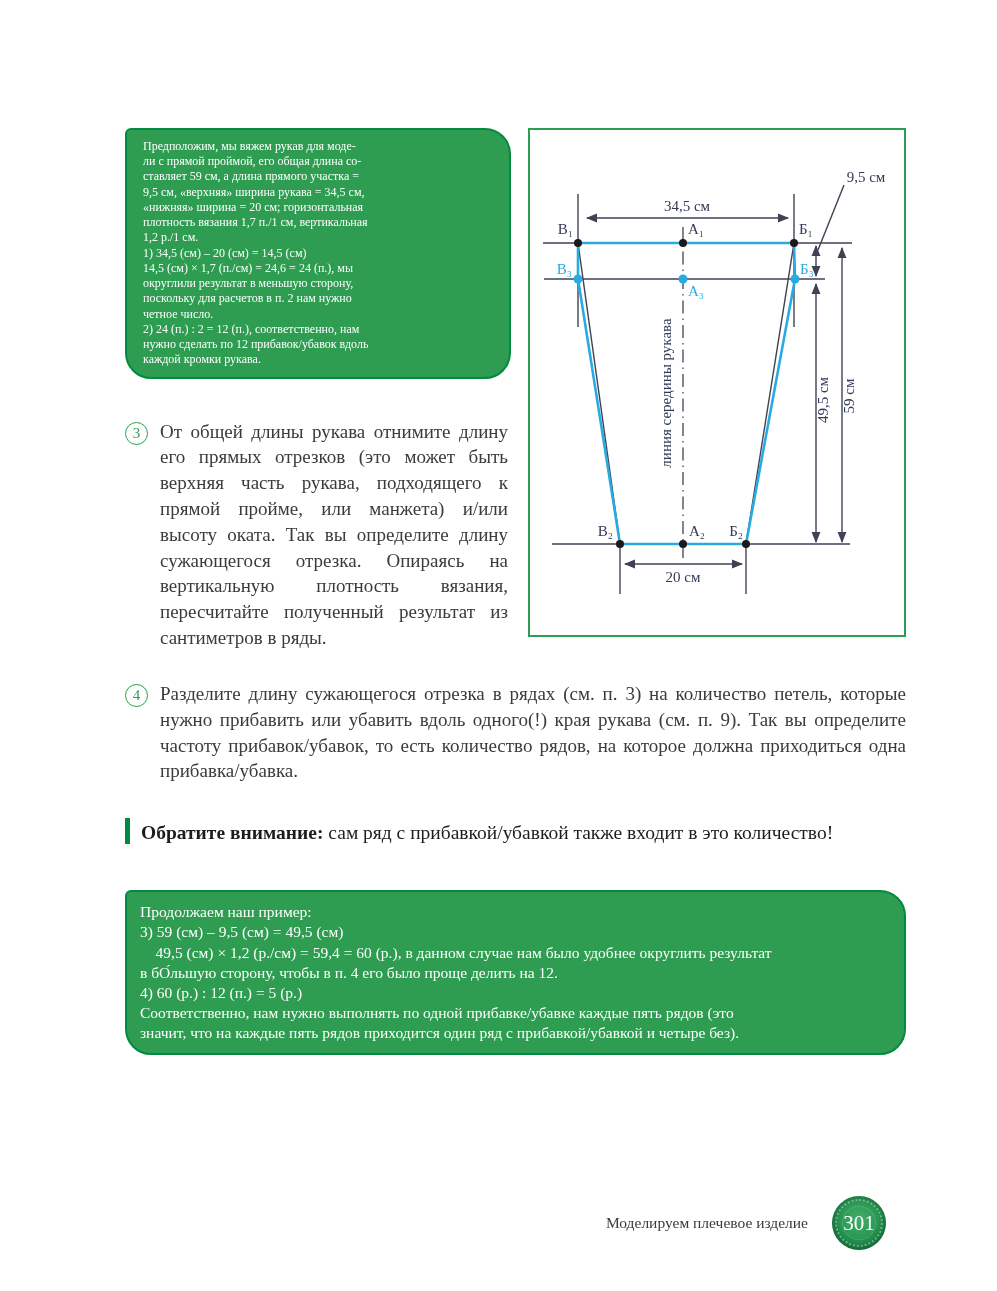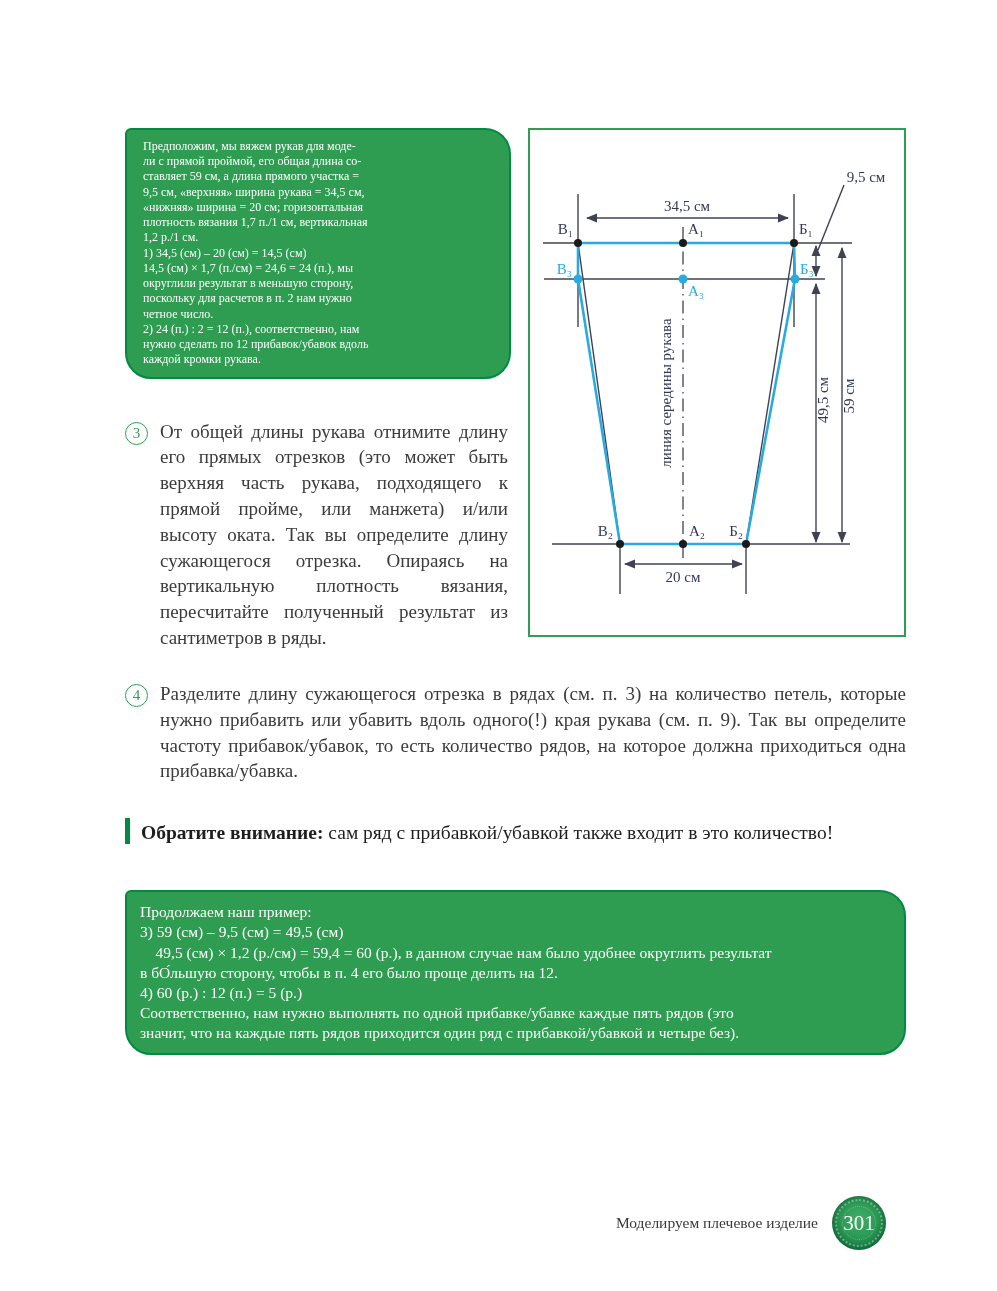--- a/index.html
+++ b/index.html
@@ -40,21 +40,21 @@
   }
 
   
   .note { margin-top:34px; display:flex; align-items:flex-end; gap:11px;
           font-size:19.5px; color:#1d1d1d; }
   .note-bar { width:5px; height:26px; background:#008a42; flex:0 0 auto; }
   .note-bold { font-weight:bold; }
 
   
   .footer { position:absolute; top:1196px; right:111px;
-            display:flex; align-items:center; gap:14px; }
+            display:flex; align-items:center; gap:24px; }
   .footer-title { font-size:15.5px; color:#3a3a3a; }
   .badge {
     position:relative; width:54px; height:54px; border-radius:50%;
     background:radial-gradient(circle at 50% 42%, #41ad67 0%, #2b9a55 45%, #177e43 72%, #0e6f38 100%);
     box-shadow:inset 0 0 10px rgba(0,0,0,.3);
     display:flex; align-items:center; justify-content:center;
     color:#fff; font-size:21px;
   }
   .badge::before {
     content:""; position:absolute; inset:3px; border-radius:50%;

